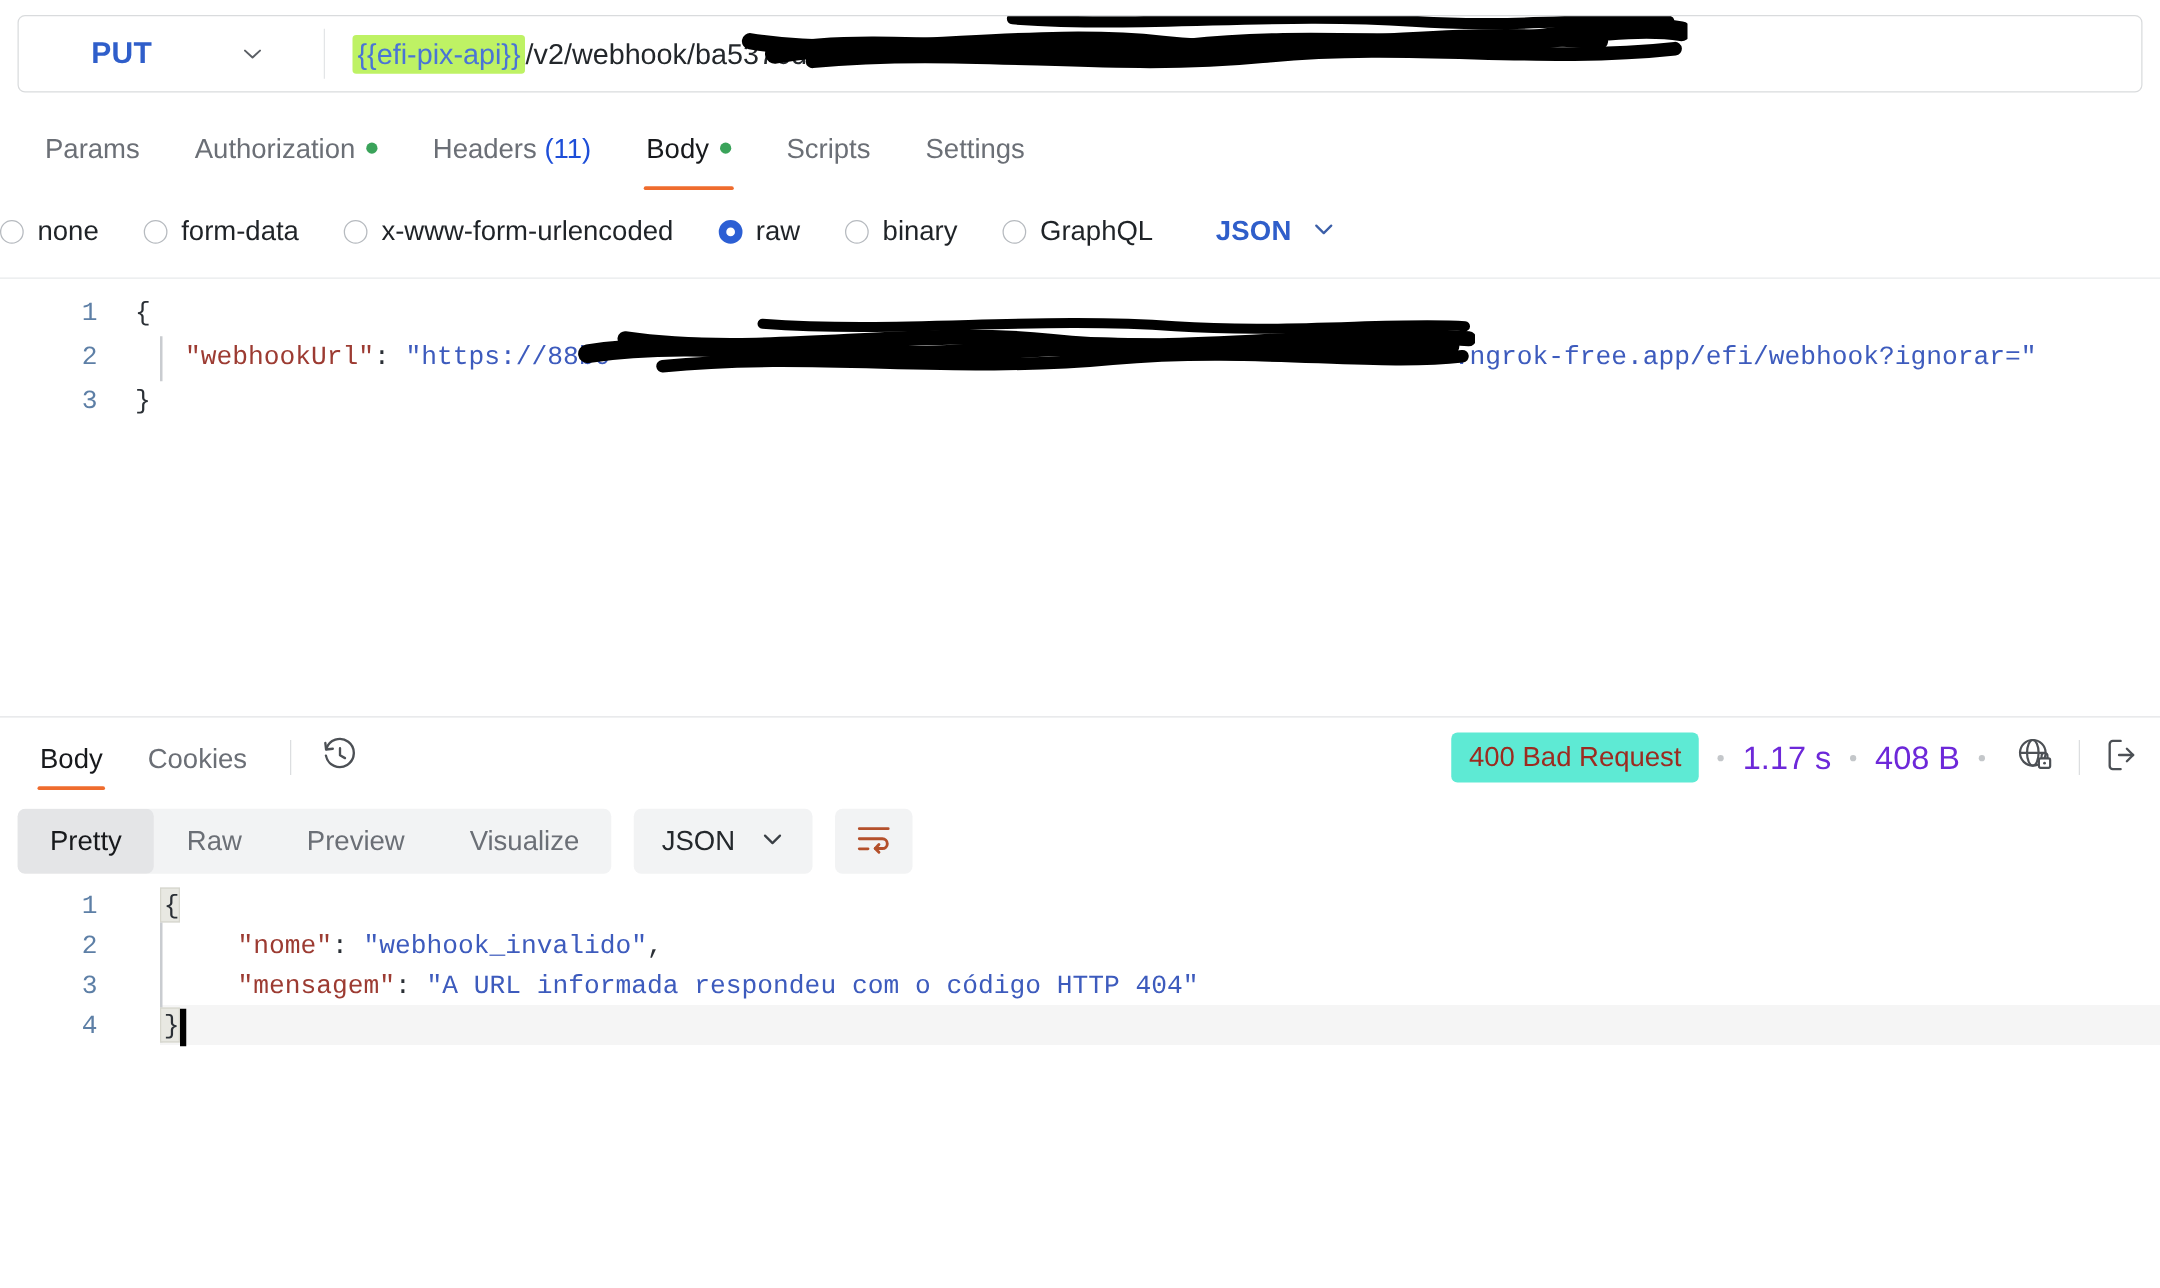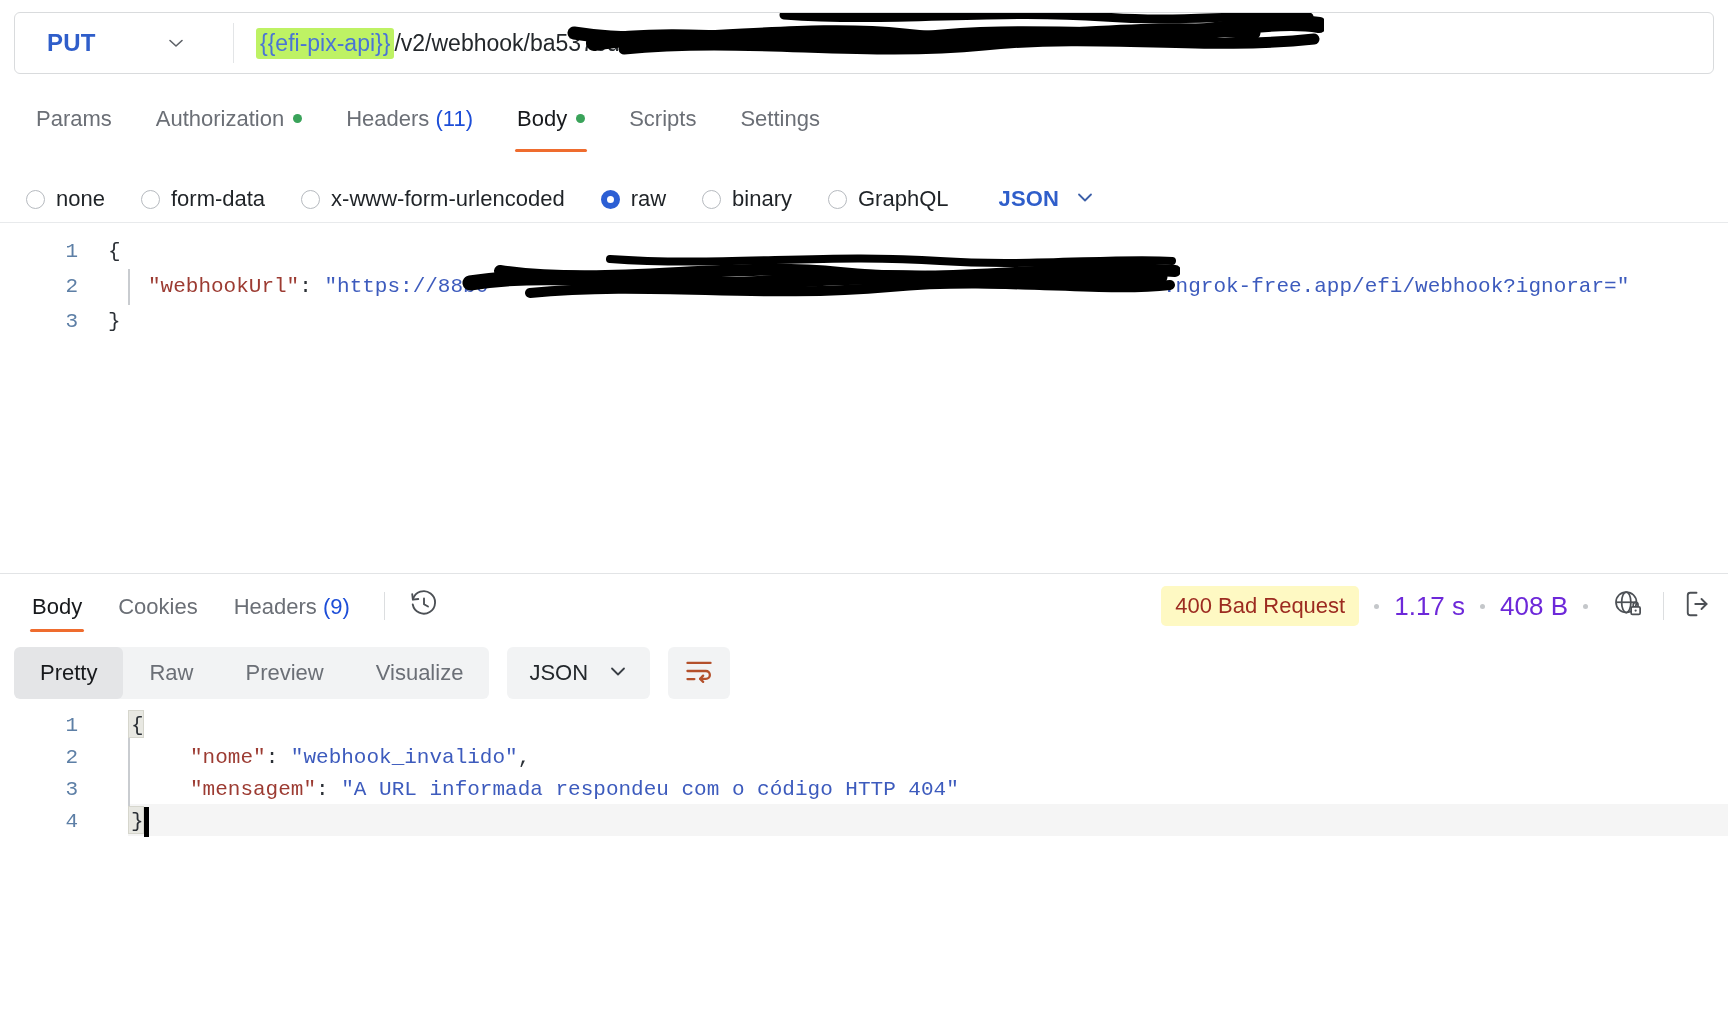--- a/index.html
+++ b/index.html
@@ -16,20 +16,21 @@
   
   .urlbar-wrap {
     margin: 12px 14px 0 14px;
     height: 62px;
     border: 1px solid #d9dbdd;
     border-radius: 6px;
     display: flex;
     align-items: center;
     background: #fff;
     position: relative;
+    padding-left: 26px;
   }
   .method-box {
     display: flex; align-items: center;
     width: 218px; height: 100%;
     padding-left: 32px;
     position: relative;
   }
   .method-label {
     color: #2f5eca;
     font-size: 24px;
@@ -95,22 +96,21 @@
     width: 9px; height: 9px; border-radius: 50%;
     background: #3aa35a;
     margin-left: 9px;
     vertical-align: 3px;
   }
   .cnt-green { color: #1d4ed8; }
 
   
   .body-type-row {
     display: flex;
-    align-items: flex-end;
-    padding-left: 26px;
+    align-items: center;
     height: 54px;
     margin-top: 6px;
     gap: 0;
   }
   .radio-item {
     display: flex; align-items: center;
     margin-right: 36px;
     cursor: pointer;
     white-space: nowrap;
   }
@@ -195,21 +195,21 @@
   .hist-btn { display:flex; align-items:center; cursor:pointer; padding: 0 8px; }
 
   .resp-status {
     position: absolute;
     right: 14px; top: 50%;
     transform: translateY(-50%);
     display:flex; align-items:center;
     gap: 0;
   }
   .badge-400 {
-    background: #fef9c3;
+    background: #5eead4;
     color: #9c2b20;
     font-size: 22px;
     padding: 7px 14px;
     border-radius: 5px;
     white-space: nowrap;
   }
   .mid-dot {
     display:inline-block; width:5px; height:5px; border-radius:50%;
     background:#c4c7ca; margin: 0 15px;
   }
@@ -387,24 +387,20 @@
     <div class="ln code" style="top:87px;">3</div>
     <div class="cline code tk-brace" style="top:87px;">}</div>
   </div>
 
   <div class="resp-head">
     <div class="resp-tab active">
       <span>Body</span>
     </div>
     <div class="resp-tab">
       <span>Cookies</span>
-    </div>
-    <div class="resp-tab">
-      <span>Headers</span>
-      <span class="cnt-green">(9)</span>
     </div>
     <div class="resp-sep"></div>
     <div class="hist-btn">
       <span>
         <svg width="30" height="30" viewBox="0 0 24 24" fill="none" stroke="#4c5055" stroke-width="1.5" stroke-linecap="round" stroke-linejoin="round">
           <path d="M3.2 8.2 A9 9 0 1 1 3 12.4"></path>
           <polyline points="2.6,4.2 3.1,8.5 7.4,8"></polyline>
           <polyline points="12,7.6 12,12.2 15.2,14"></polyline>
         </svg>
       </span>

